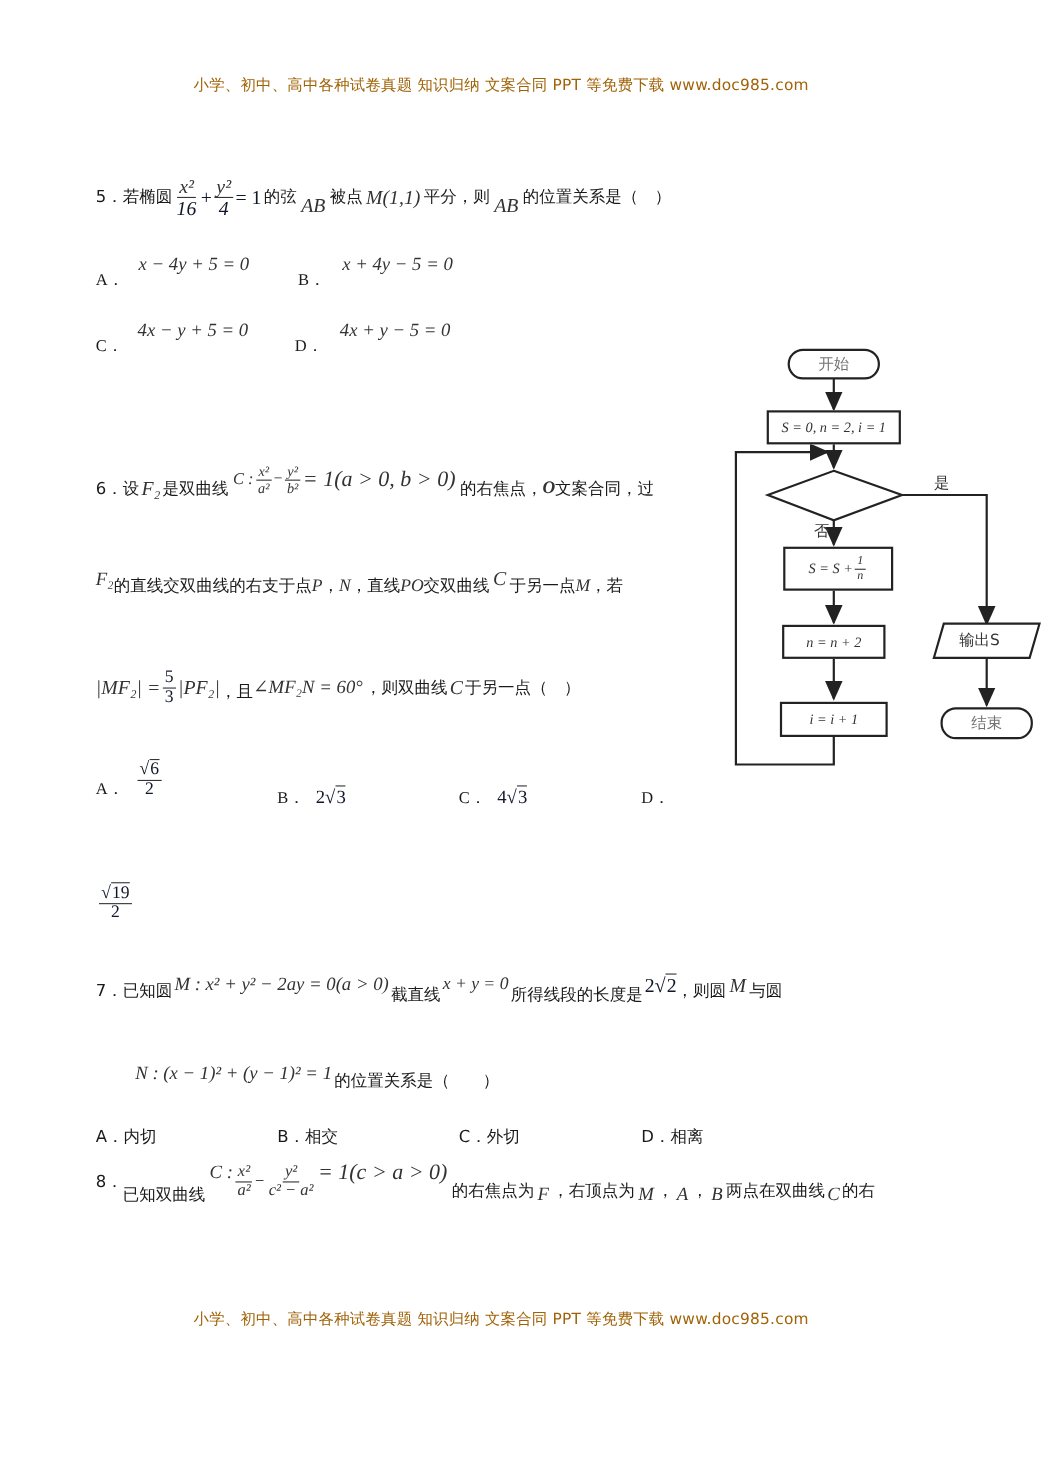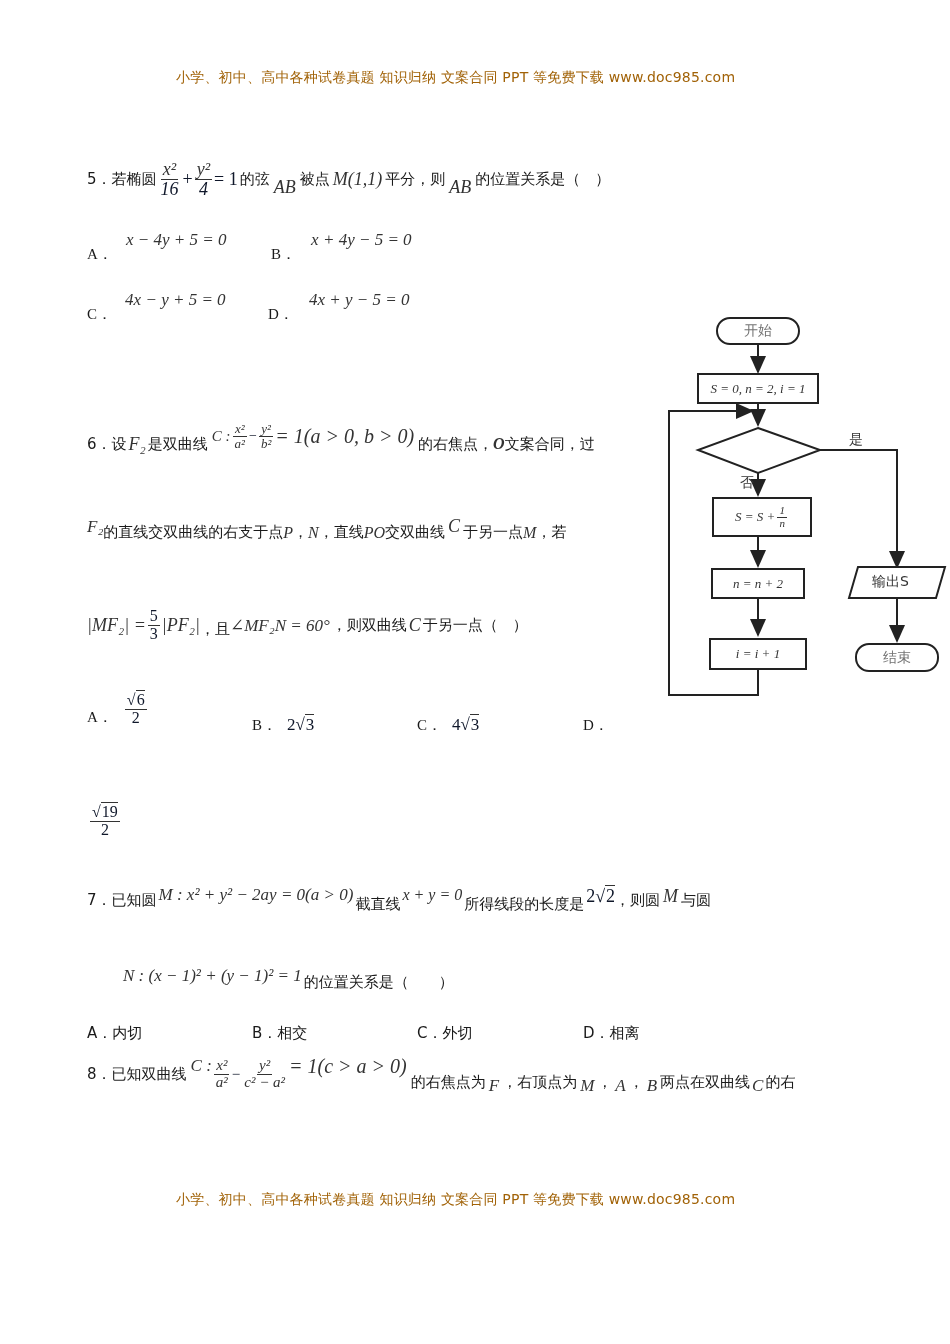--- a/index.html
+++ b/index.html
@@ -166,21 +166,21 @@
 </div>
 <div class="abs cn" style="left:417px; top:1024px;">
   <span>C．</span><span>外切</span>
 </div>
 <div class="abs cn" style="left:583px; top:1024px;">
   <span>D．</span><span>相离</span>
 </div>
 
 <div class="abs cn" style="left:87px; top:1058px; display:flex; align-items:center;">
   <span>8．</span>
-  <span style="position:relative; top:0;font-family:Liberation Serif, serif;">已知双曲线</span>
+  <span style="position:relative; top:12px;font-family:Liberation Serif, serif;">已知双曲线</span>
   <span style="display:inline-flex; align-items:center; margin-left:4px;">
     <span class="m" style="font-size:17px; position:relative; top:-8px;">C :</span>
     <span class="frac m" style="font-size:15px;">
       <span class="num">x²</span>
       <span class="den">a²</span>
     </span>
     <span class="mu" style="font-size:15px;">−</span>
     <span class="frac m" style="font-size:15px;">
       <span class="num">y²</span>
       <span class="den">c² − a²</span>

